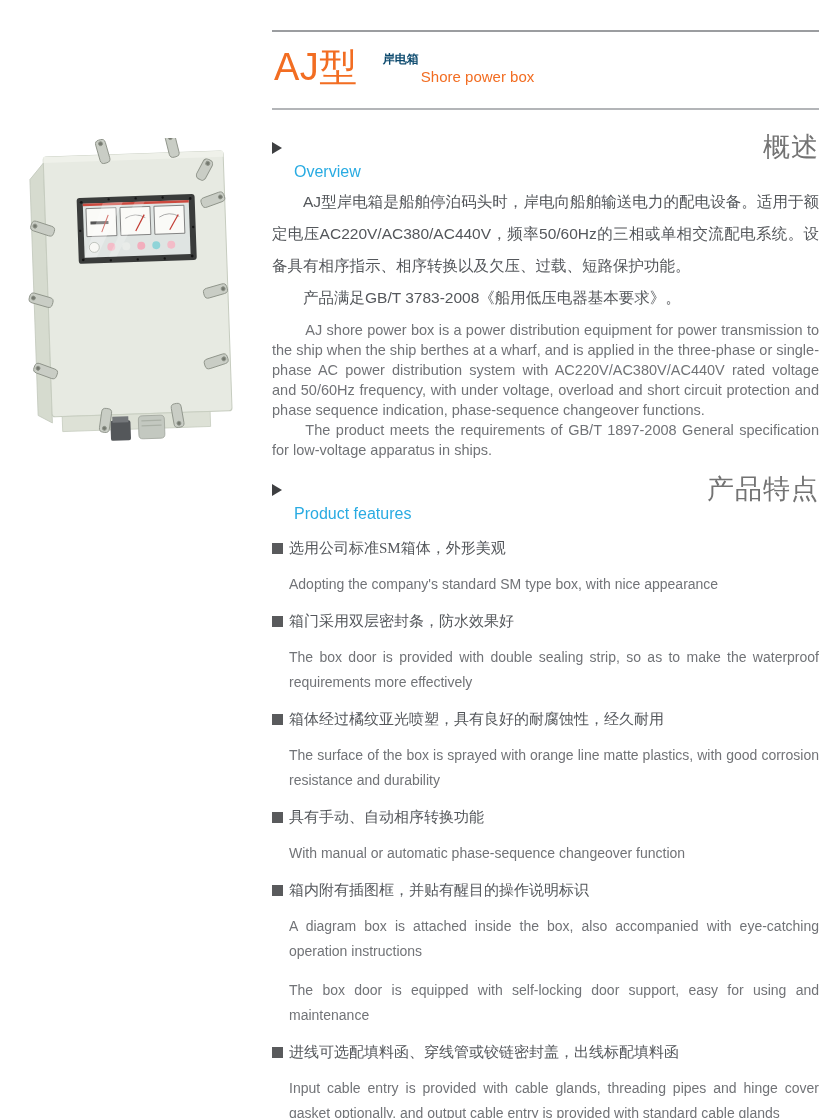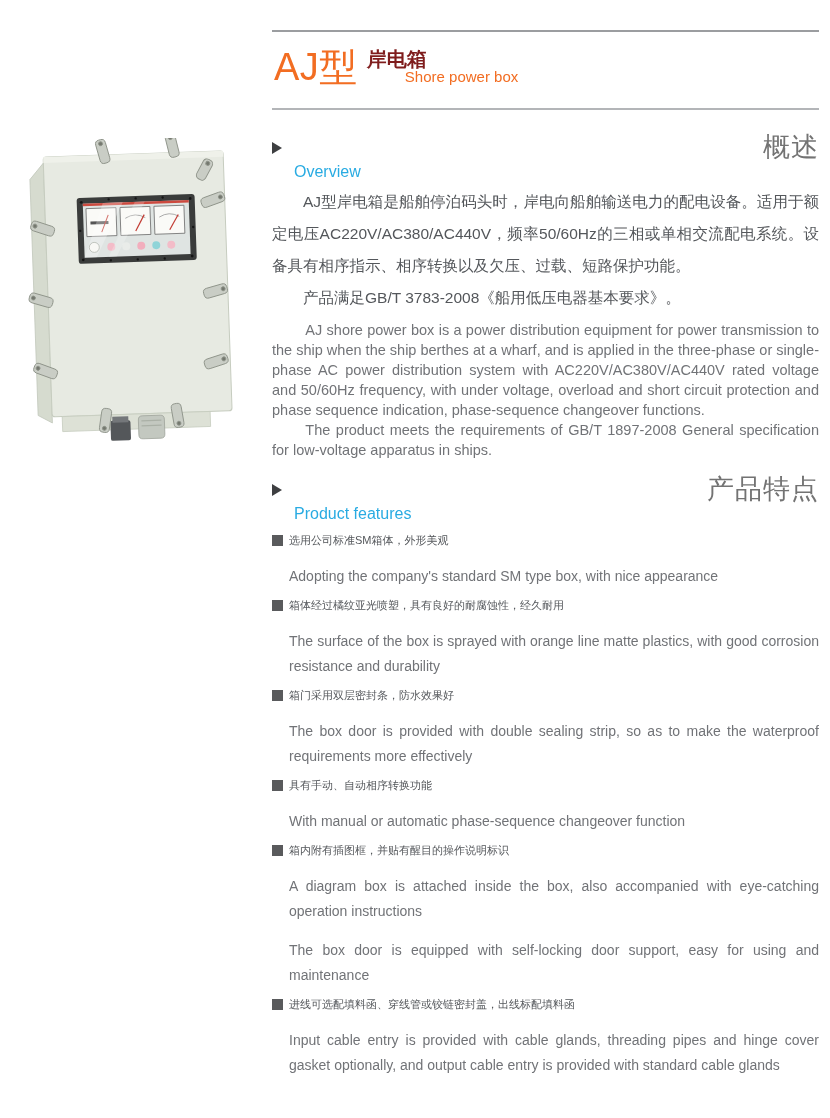--- a/index.html
+++ b/index.html
@@ -6,24 +6,24 @@
   html,body { background:#ffffff; }
   .page {
     position:relative; width:830px; height:1118px; background:#ffffff;
     font-family:"Liberation Sans","DejaVu Sans",sans-serif; overflow:hidden;
   }
   
   .col { position:absolute; left:272px; top:0; width:547px; }
   .rule { height:2px; }
   .rule-top { margin-top:30px; background:#9b9da0; }
   .rule-bottom { background:#b3b5b8; }
-  .title-block { display:flex; align-items:flex-start; padding:13px 0 0 2px; height:76px; }
+  .title-block { display:flex; align-items:flex-start; padding:13px 0 0 2px; height:76px;gap:16px; }
   .model { font-size:38px; line-height:44px; color:#f26d22; letter-spacing:0.5px; }
   .title-stack { margin-left:9px; margin-top:5px; }
-  .name-cn { font-size:20px; font-weight:bold; color:#7f1d1d; line-height:18px; }
+  .name-cn { font-size:12px; font-weight:bold; color:#0c4a6e; line-height:18px; }
   .name-en { font-size:15px; color:#f26d22; line-height:18px;margin-left:38px; }
 
   .section { margin-top:22px; }
   .section.features { margin-top:14px; }
   .sec-head { position:relative; padding-left:22px; }
   .tri {
     position:absolute; left:0; top:10px; width:0; height:0;
     border-left:10px solid #3e3f41; border-top:6px solid transparent; border-bottom:6px solid transparent;
   }
   .sec-cn { font-size:27px; color:#737373; line-height:30px; letter-spacing:1px;text-align:right; }
@@ -34,22 +34,22 @@
     text-align:justify; text-indent:2em; margin-top:4px;
   }
   .en-para {
     font-size:14.5px; color:#717377; line-height:20px;
     text-align:justify; text-indent:2.3em; margin-top:6px;
   }
   .en-para + .en-para { margin-top:0; }
 
   .feat-list { margin-top:6px; }
   .feat-cn {
-    display:flex; align-items:center; font-size:11px; color:#54575b;
-    line-height:20px; margin-top:6px;
+    display:flex; align-items:center; font-size:15px; color:#54575b;
+    line-height:20px; margin-top:14px;font-family:Liberation Serif, serif;
   }
   .sq { width:11px; height:11px; background:#595a5c; margin-right:6px; flex:none; }
   .feat-en {
     font-size:14px; color:#717377; line-height:25px;
     text-align:justify; margin-left:17px; margin-top:14px;
   }
 
   
   .photo { position:absolute; left:14px; top:138px; width:242px; height:315px; }
 </style>
@@ -209,31 +209,31 @@
           <div class="feat-cn">
               <span class="sq"></span>
               <span>选用公司标准SM箱体，外形美观</span>
             </div>
           <div class="feat-en">Adopting the company's standard SM type box, with nice appearance</div>
         </div>
 
         <div class="feat">
           <div class="feat-cn">
               <span class="sq"></span>
+              <span>箱门采用双层密封条，防水效果好</span>
+            </div>
+          <div class="feat-en">The box door is provided with double sealing strip, so as to make the waterproof requirements more effectively</div>
+        </div>
+
+        <div class="feat">
+          <div class="feat-cn">
+              <span class="sq"></span>
               <span>箱体经过橘纹亚光喷塑，具有良好的耐腐蚀性，经久耐用</span>
             </div>
           <div class="feat-en">The surface of the box is sprayed with orange line matte plastics, with good corrosion resistance and durability</div>
-        </div>
-
-        <div class="feat">
-          <div class="feat-cn">
-              <span class="sq"></span>
-              <span>箱门采用双层密封条，防水效果好</span>
-            </div>
-          <div class="feat-en">The box door is provided with double sealing strip, so as to make the waterproof requirements more effectively</div>
         </div>
 
         <div class="feat">
           <div class="feat-cn">
               <span class="sq"></span>
               <span>具有手动、自动相序转换功能</span>
             </div>
           <div class="feat-en">With manual or automatic phase-sequence changeover function</div>
         </div>
 

